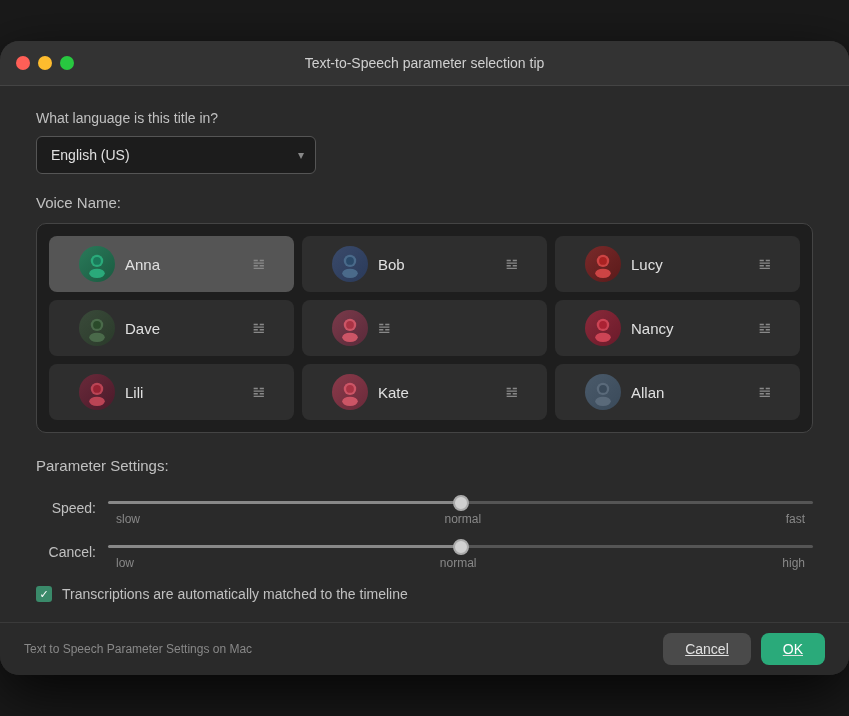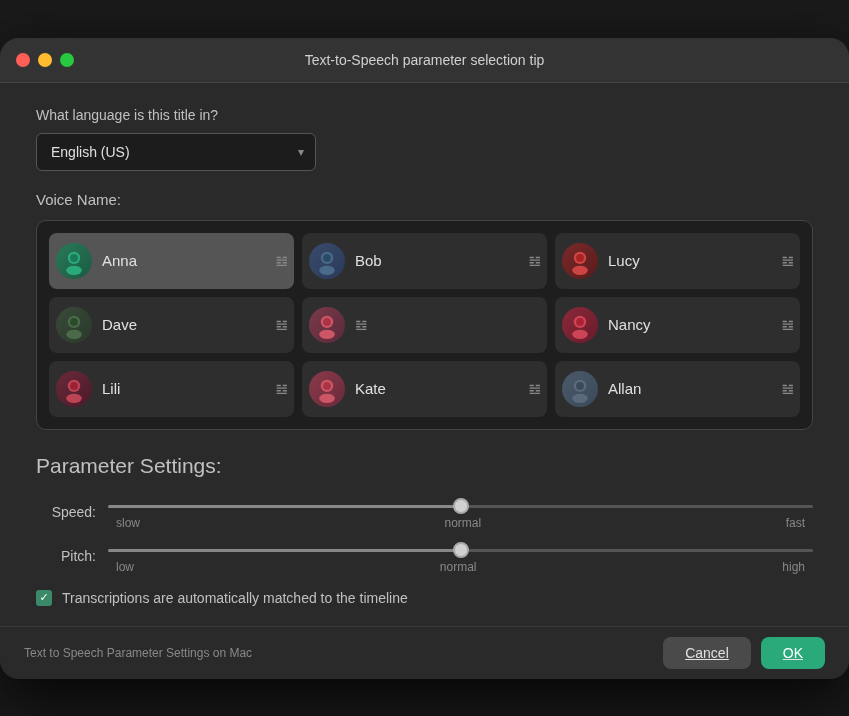--- a/index.html
+++ b/index.html
@@ -93,21 +93,21 @@
       gap: 8px;
       background: #1e1e1e;
       border: 1px solid #444;
       border-radius: 10px;
       padding: 12px;
       margin-bottom: 24px;
     }
     .voice-card {
       background: #2e2e2e;
       border-radius: 8px;
-      padding: 10px 7px;
+      padding: 10px 30px;
       display: flex;
       align-items: center;
       gap: 10px;
       cursor: pointer;
       transition: background 0.15s;
     }
     .voice-card.selected { background: #555555; }
     .avatar {
       width: 36px;
       height: 36px;
@@ -133,21 +133,21 @@
       flex: 1;
       font-size: 15px;
       color: #e0e0e0;
     }
     .wave-icon {
       color: #888;
       font-size: 14px;
       letter-spacing: -1px;
     }
     .param-label {
-      font-size: 21px;
+      font-size: 15px;
       color: #c0c0c0;
       margin-bottom: 16px;
     }
     .slider-row {
       display: flex;
       align-items: center;
       margin-bottom: 8px;
       gap: 12px;
     }
     .slider-name {
@@ -409,21 +409,21 @@
         <div class="slider-labels">
           <span>slow</span>
           <span>normal</span>
           <span>fast</span>
         </div>
       </div>
     </div>
 
     
     <div class="slider-row">
-      <span class="slider-name">Pitch:</span>
+      <span class="slider-name">Cancel:</span>
       <div class="slider-container">
         <input type="range" min="0" max="100" value="50" style="">
         <div class="slider-labels">
           <span>low</span>
           <span>normal</span>
           <span>high</span>
         </div>
       </div>
     </div>
 

